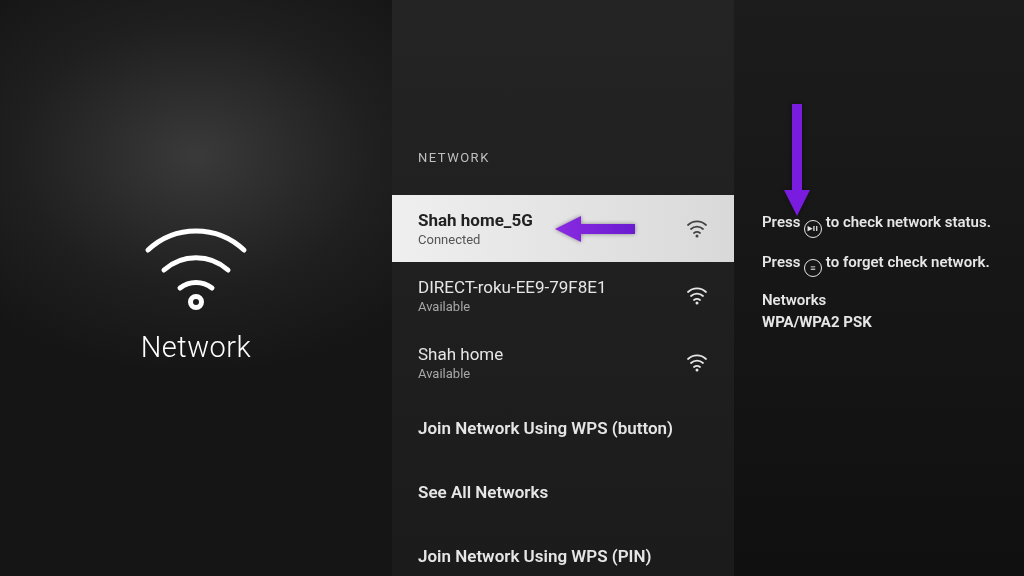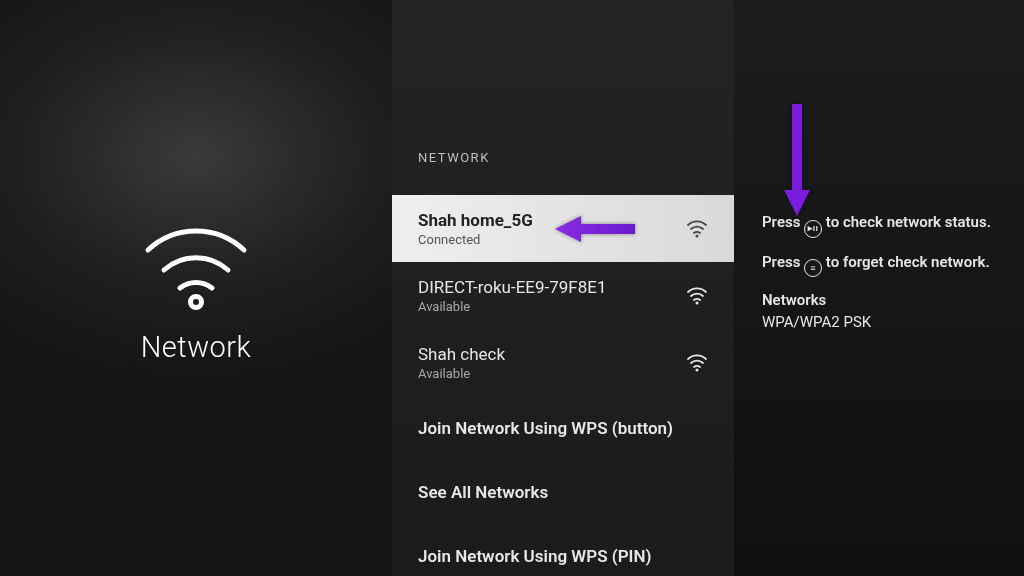--- a/index.html
+++ b/index.html
@@ -102,21 +102,21 @@
     line-height: 1;
   }
   .sec-label {
     font-size: 15px;
     font-weight: 600;
     color: #e6e6e6;
     margin-top: 4px;
   }
   .sec-value {
     font-size: 15px;
-    font-weight: 400;
+    font-weight: 700;
     color: #e6e6e6;
     margin-top: 4px;
   }
   
   .arrow {
     position: absolute;
     pointer-events: none;
   }
   .arrow svg { display: block; filter: drop-shadow(0 0 2px rgba(0,0,0,0.4)); }
   .wrap { position: relative; width: 1024px; height: 576px; display: flex; }
@@ -172,21 +172,21 @@
             <path d="M5 9 A9 9 0 0 1 17 9"></path>
             <path d="M8 13 A5 5 0 0 1 14 13"></path>
           </g>
           <circle cx="11" cy="16" r="1.5" fill="#e6e6e6"></circle>
         </svg>
       </div>
     </div>
 
     <div class="net-item">
       <div class="txt">
-        <div class="name">Shah check</div>
+        <div class="name">Shah home</div>
         <div class="sub">Available</div>
       </div>
       <div class="sig">
         <svg width="22" height="18" viewBox="0 0 22 18">
           <g fill="none" stroke="#e6e6e6" stroke-width="1.8" stroke-linecap="round">
             <path d="M2 5 A13 13 0 0 1 20 5"></path>
             <path d="M5 9 A9 9 0 0 1 17 9"></path>
             <path d="M8 13 A5 5 0 0 1 14 13"></path>
           </g>
           <circle cx="11" cy="16" r="1.5" fill="#e6e6e6"></circle>

